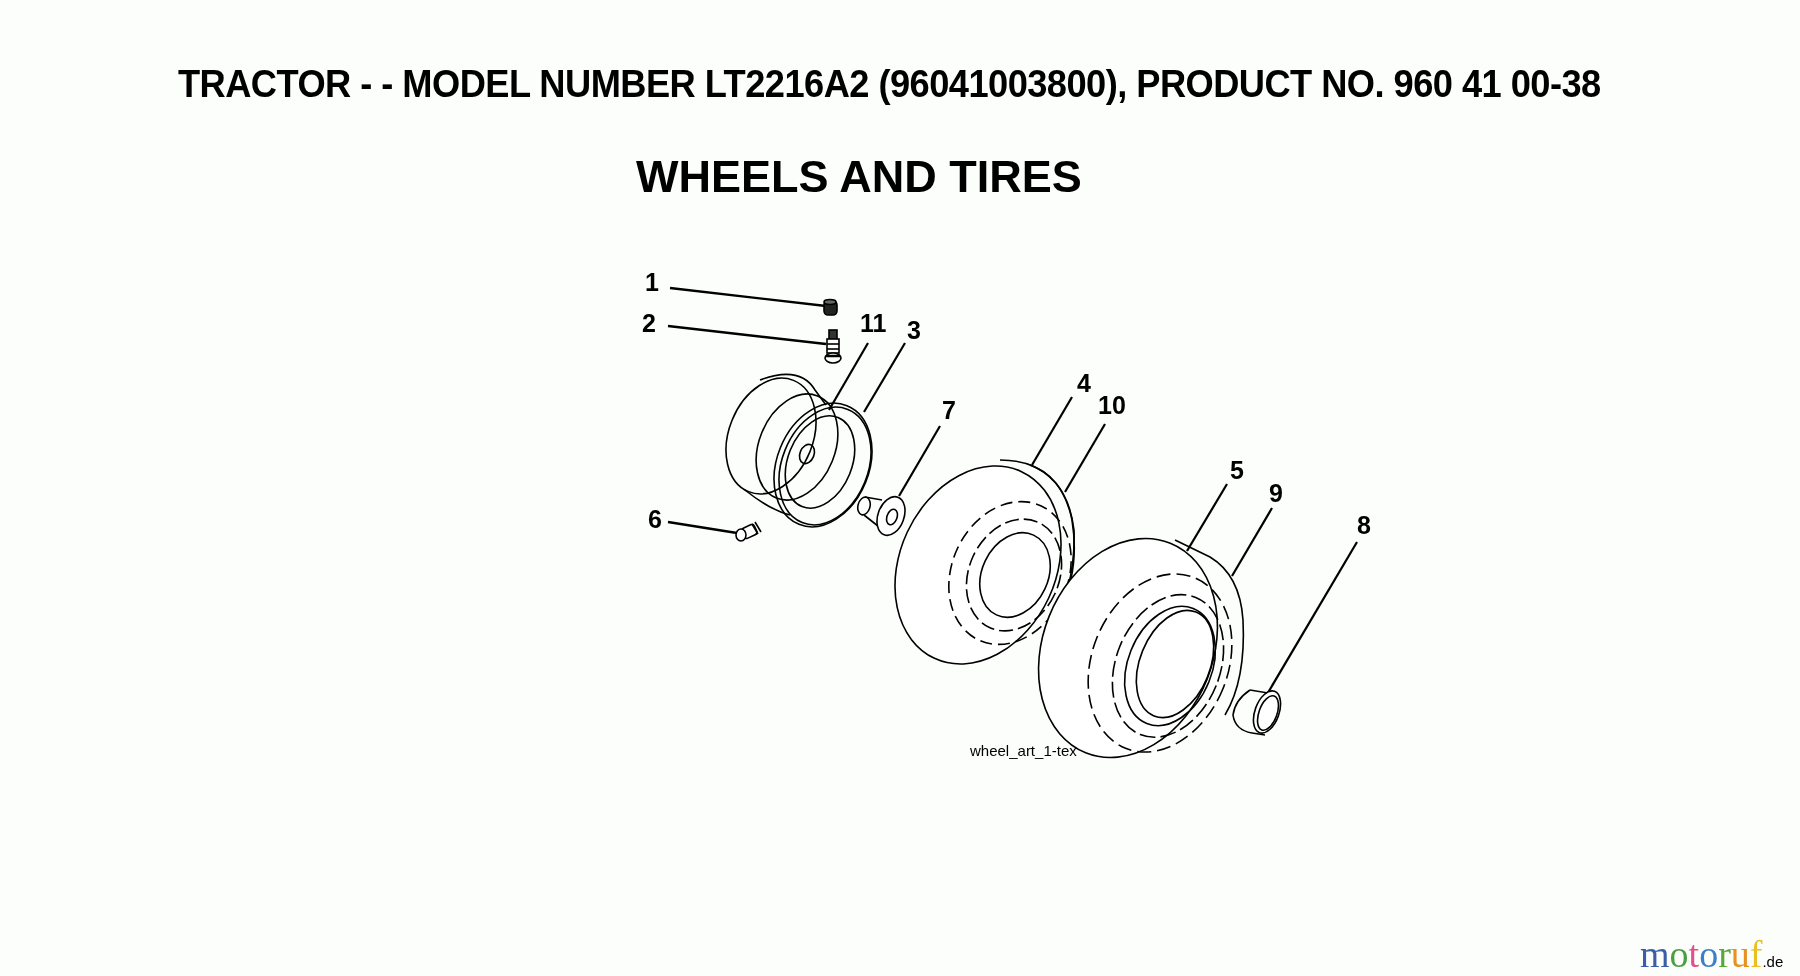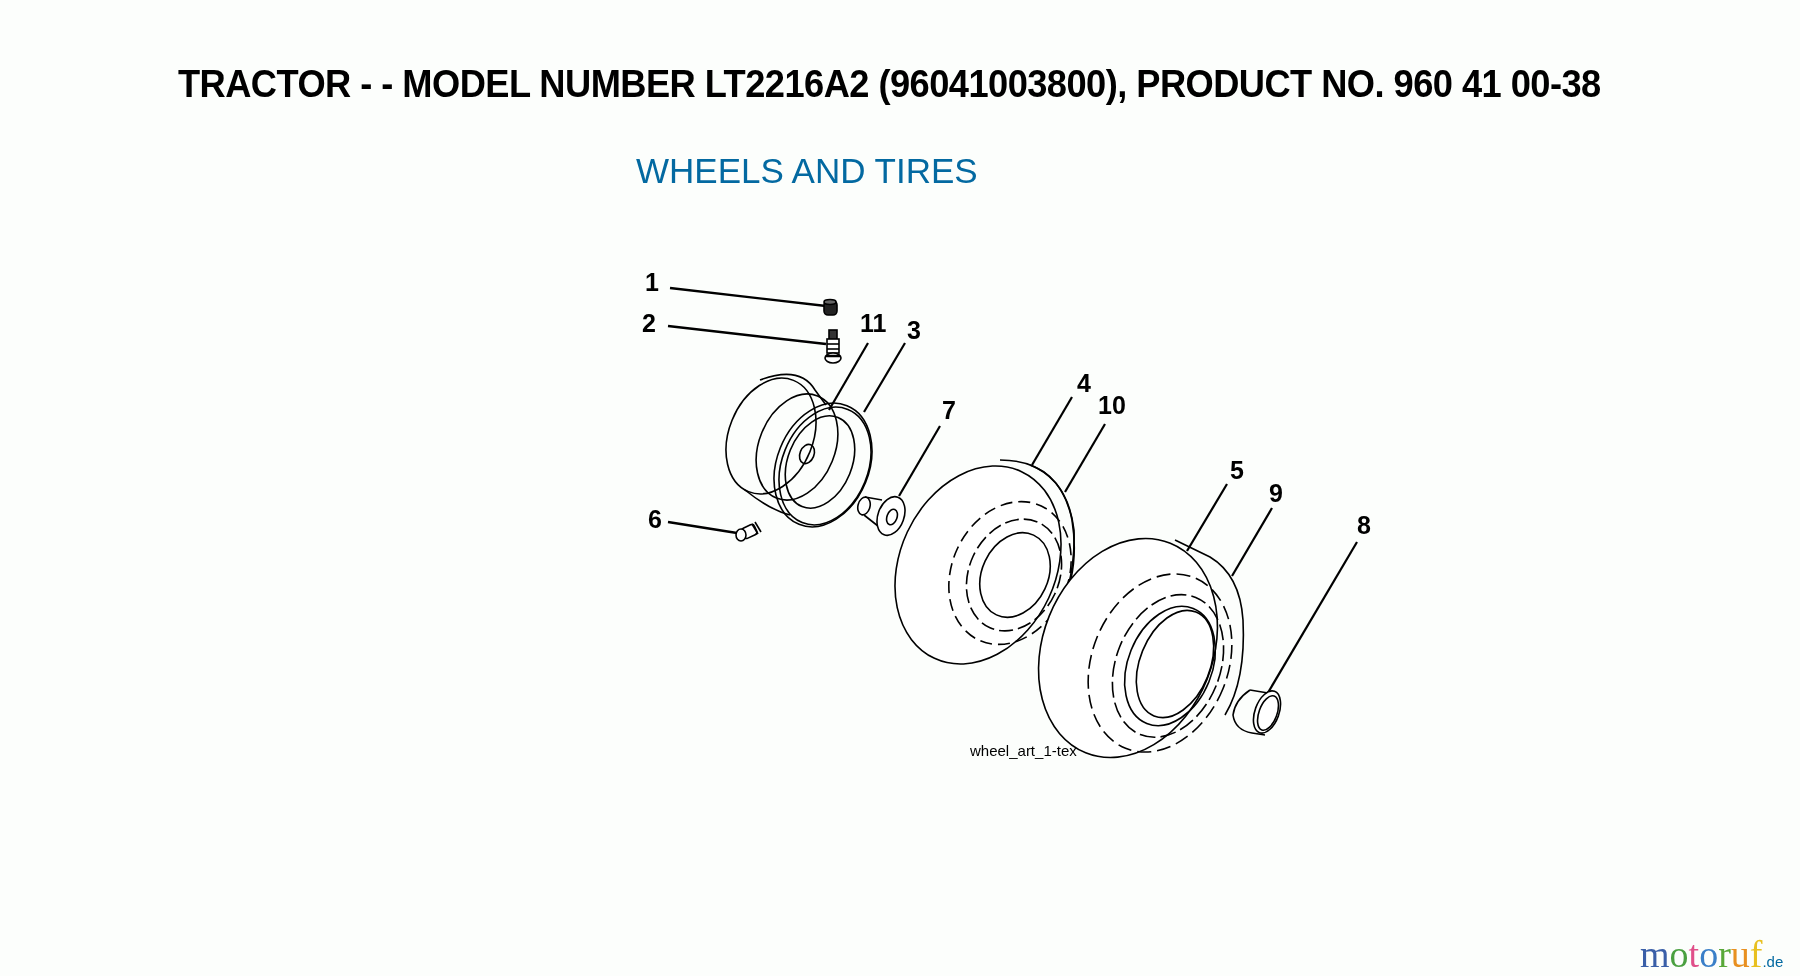--- a/index.html
+++ b/index.html
@@ -1,23 +1,23 @@
 <!DOCTYPE html>
 <html><head>
   <meta charset="utf-8">
   <style>
     html, body { margin:0; padding:0; }
     body { width:1800px; height:976px; background:#fcfefc; position:relative; overflow:hidden; font-family:"Liberation Sans", sans-serif; }
     .title { position:absolute; left:178px; top:62px; font-size:39px; font-weight:bold; color:#000; white-space:nowrap; letter-spacing:-0.6px; transform:scaleX(0.93); transform-origin:left top; }
-    .subtitle { position:absolute; left:636px; top:151px; font-size:35px; font-weight:normal; color:#0369a1; white-space:nowrap; letter-spacing:0px; }
+    .subtitle { position:absolute; left:636px; top:151px; font-size:45px; font-weight:bold; color:#000000; white-space:nowrap; letter-spacing:0px; }
     svg.diagram { position:absolute; left:0; top:0; }
     .label { font-family:"Liberation Sans", sans-serif; font-weight:bold; font-size:25px; fill:#000; }
     .caption { font-family:"Liberation Sans", sans-serif; font-size:15px; fill:#000; }
     .watermark { position:absolute; left:1640px; top:932px; font-family:"Liberation Serif", serif; font-size:38px; white-space:nowrap; }
-    .watermark .de { font-family:"Liberation Sans", sans-serif; font-size:15px; color:#0369a1;margin-top:20px; }
+    .watermark .de { font-family:"Liberation Sans", sans-serif; font-size:15px; color:#000000;margin-top:20px; }
   </style>
 </head>
 <body>
 
 <div class="title">TRACTOR - - MODEL NUMBER LT2216A2 (96041003800), PRODUCT NO. 960 41 00-38</div>
 <div class="subtitle">WHEELS AND TIRES</div>
 
 <svg class="diagram" width="1800" height="976" viewBox="0 0 1800 976">
   <g fill="none" stroke="#000" stroke-width="1.6">
 

